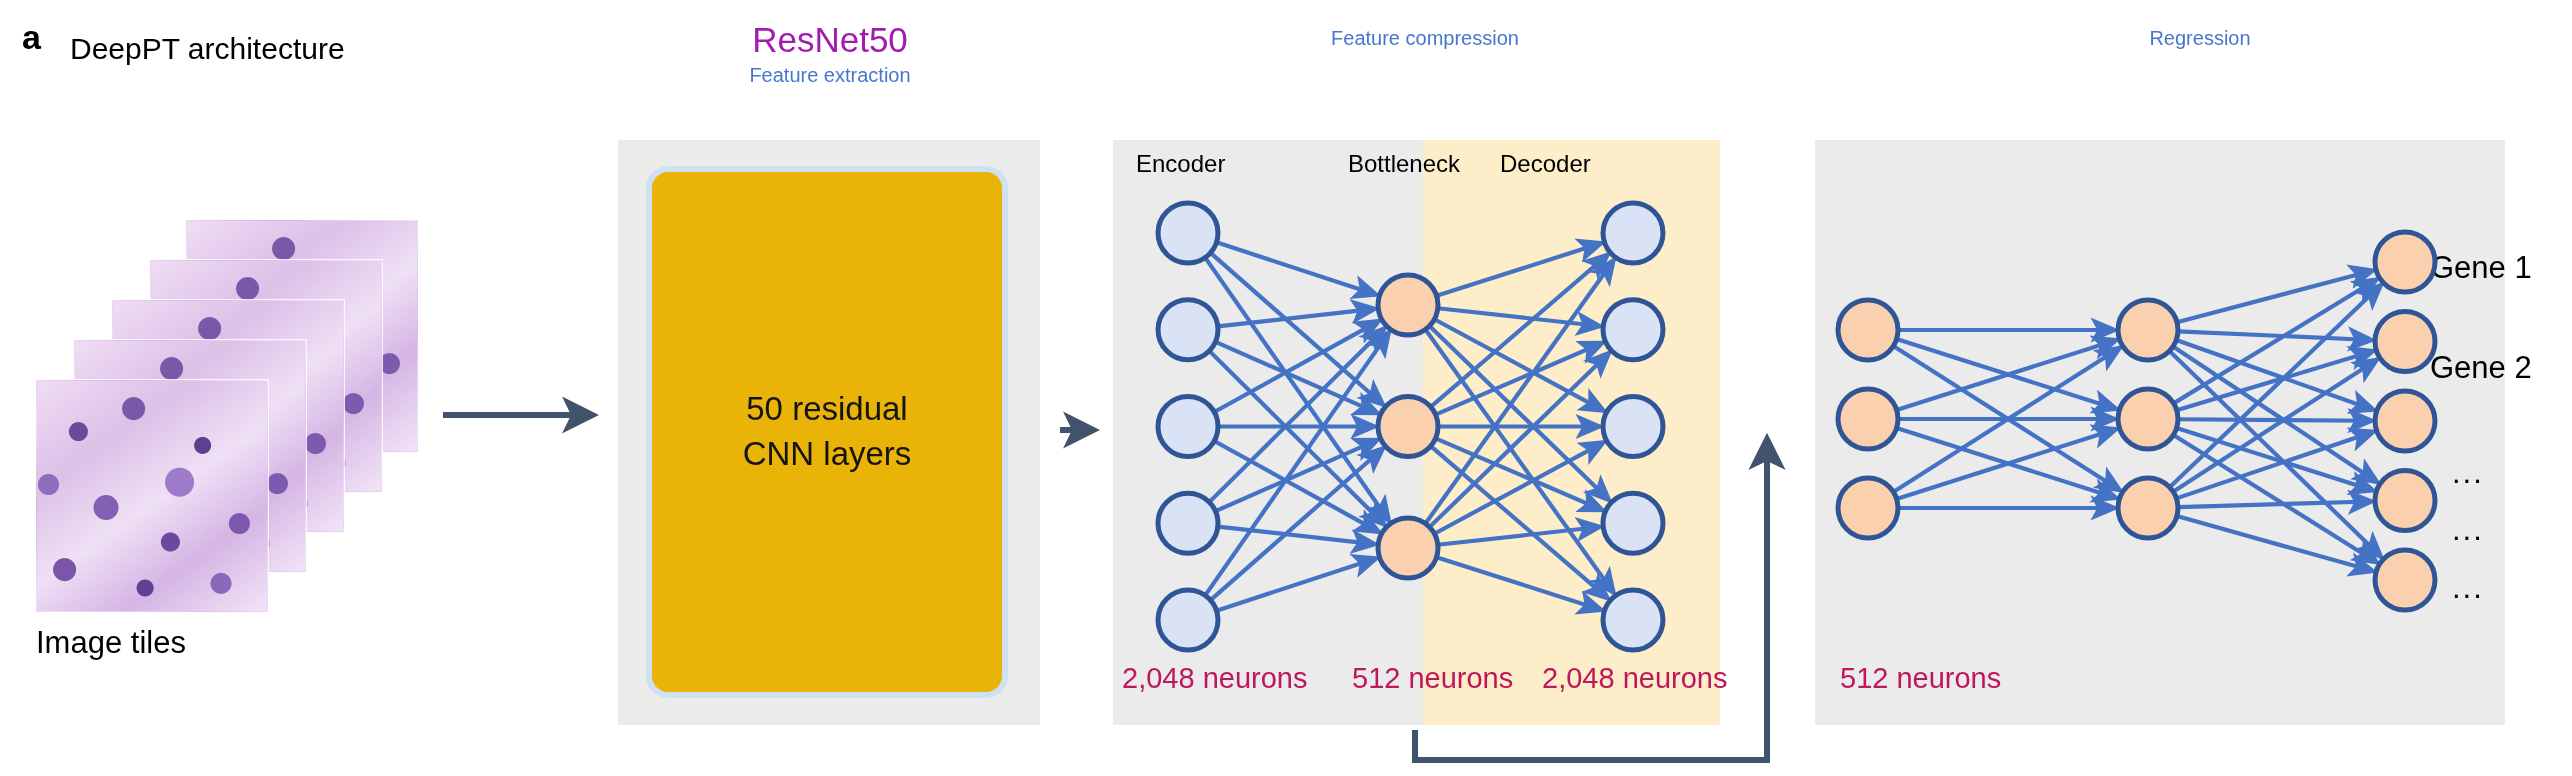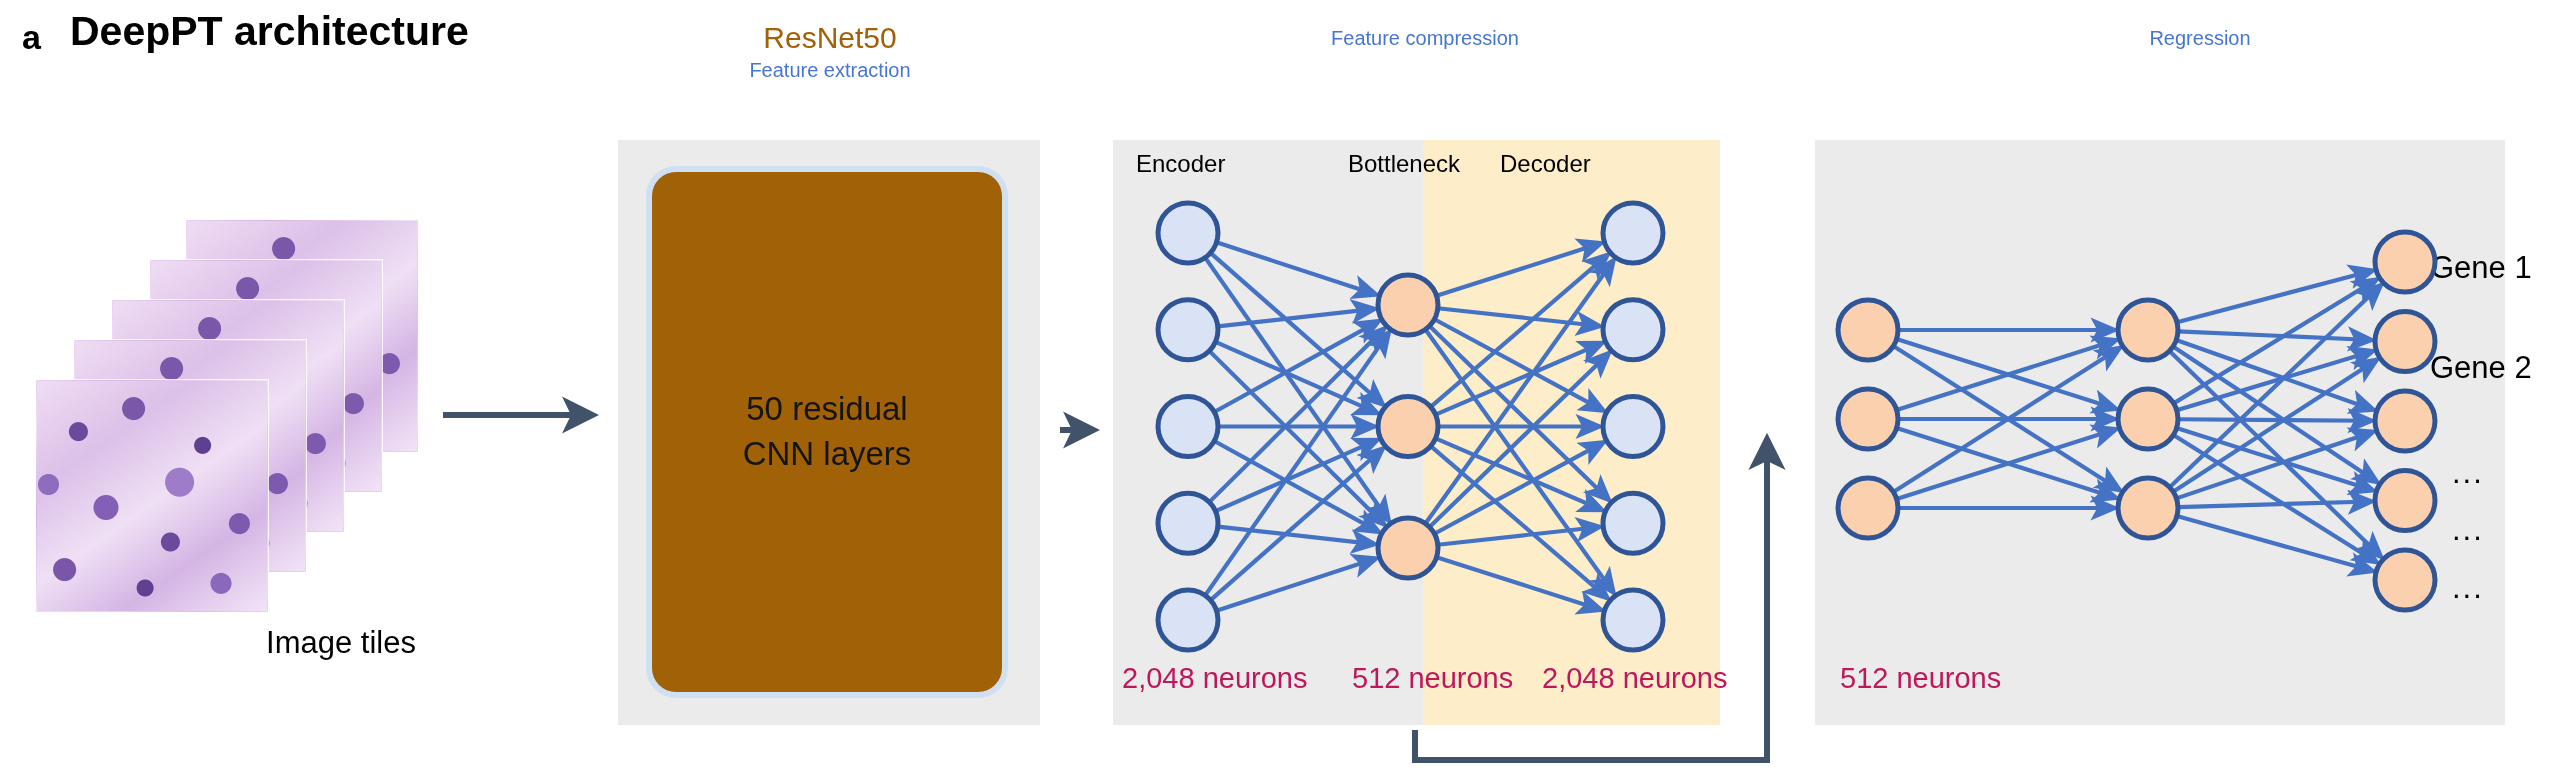--- a/index.html
+++ b/index.html
@@ -24,36 +24,36 @@
     position: absolute;
     left: 22px;
     top: 18px;
     font-size: 34px;
     font-weight: 700;
     letter-spacing: 0;
   }
   .panel-title {
     position: absolute;
     left: 70px;
-    top: 8px;
-    font-size: 41px;
-    font-weight: 700;
+    top: 32px;
+    font-size: 30px;
+    font-weight: 400;
     white-space: nowrap;
   }
 
   
   .stage-head {
     position: absolute;
     text-align: center;
     white-space: nowrap;
   }
   .stage-head .h-main {
     display: block;
-    font-size: 30px;
-    color: #a16207;
+    font-size: 35px;
+    color: #a21caf;
     line-height: 1.05;
   }
   .stage-head .h-sub {
     display: block;
     font-size: 20px;
     color: #4876cf;
     line-height: 1.25;
     margin-top: 4px;
   }
 
@@ -96,30 +96,30 @@
   .tile.t1 { left: 186px; top: 220px; }
   .tile.t2 { left: 150px; top: 260px; }
   .tile.t3 { left: 112px; top: 300px; }
   .tile.t4 { left: 74px;  top: 340px; }
   .tile.t5 { left: 36px;  top: 380px; }
   .tiles-caption {
     position: absolute;
     left: 36px;
     top: 625px;
     width: 380px;
-    text-align: right;
+    text-align: left;
     font-size: 31px;
     white-space: nowrap;
   }
 
   
   .resnet-inner {
     position: absolute;
-    background: #a16207;
-    border-radius: 24px;
+    background: #eab308;
+    border-radius: 16px;
     display: flex;
     align-items: center;
     justify-content: center;
     text-align: center;
     font-size: 33px;
     line-height: 1.35;
     color: #141414;
     box-shadow: 0 0 0 6px #cfe0f2;
   }
 

